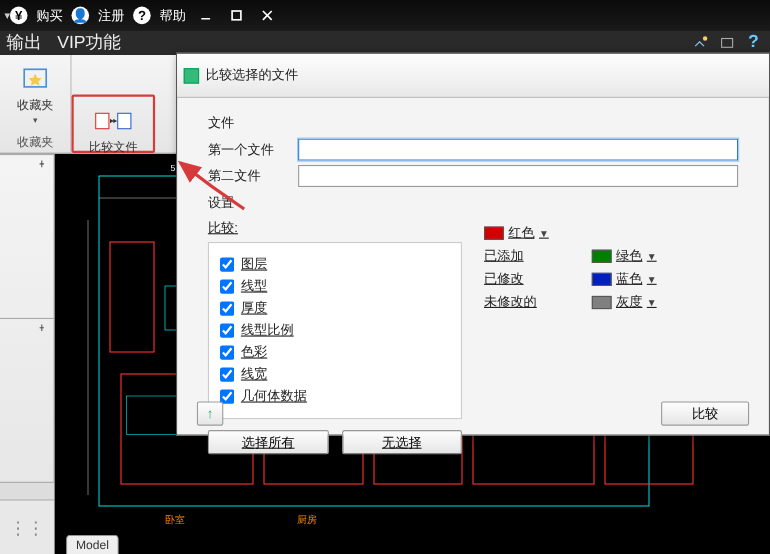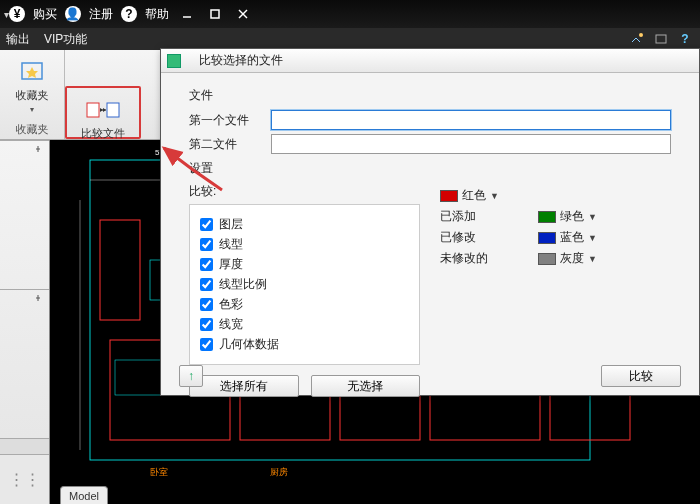--- a/index.html
+++ b/index.html
@@ -9,21 +9,21 @@
   .titlebar { height: 28px; background: linear-gradient(#0a0a0a,#1a1a1a); display: flex; align-items: center; color: #fff; font-size: 13px; padding: 0 4px; }
   .titlebar .left { display:flex; gap:6px; align-items:center; }
   .titlebar .center { flex:1; text-align:center; font-weight:bold; }
   .titlebar .right { display:flex; align-items:center; gap:8px; }
   .titlebar .right span { font-size:12px; }
   .circle-icon { width:16px; height:16px; background:#fff; border-radius:50%; display:inline-flex; align-items:center; justify-content:center; color:#000; font-size:11px; font-weight:bold; }
   .win-btn { width:20px; height:16px; display:inline-flex; align-items:center; justify-content:center; cursor:pointer; }
   .win-btn svg { stroke:#fff; fill:none; stroke-width:1.5; }
 
   
-  .menubar { height:22px; background:#2a2a2a; display:flex; align-items:center; color:#eee; font-size:12px; padding:0 6px; gap:14px; }
+  .menubar { height:22px; background:#2a2a2a; display:flex; align-items:center; color:#eee; font-size:16px; padding:0 6px; gap:14px; }
   .menubar .spacer { flex:1; }
   .menubar .icons { display:flex; gap:6px; align-items:center; }
   .menubar .icons div { width:18px; height:16px; display:flex; align-items:center; justify-content:center; }
 
   
   .ribbon { height:90px; background:linear-gradient(#f5f5f5,#e5e5e5); border-bottom:1px solid #aaa; display:flex; }
   .ribbon-group { border-right:1px solid #bbb; display:flex; flex-direction:column; align-items:center; justify-content:space-between; padding:4px 10px 2px; min-width:62px; }
   .ribbon-btn { display:flex; flex-direction:column; align-items:center; gap:2px; cursor:pointer; font-size:12px; color:#333; padding:4px; }
   .ribbon-btn .ic { width:36px; height:28px; display:flex; align-items:center; justify-content:center; }
   .ribbon-btn .cap { font-size:11px; }
@@ -38,30 +38,30 @@
   .leftpanel .scroll { height:16px; border-top:1px solid #aaa; background:#ddd; }
   .leftpanel .handle { height:50px; border-top:1px solid #aaa; background:#e8e8e8; display:flex; align-items:center; justify-content:center; }
 
   .canvas { position:absolute; left:50px; right:0; top:0; bottom:0; background:#000; }
   .canvas svg { width:100%; height:100%; }
 
   .modeltab { position:absolute; bottom:0; left:60px; height:18px; background:#eee; border:1px solid #888; border-bottom:none; padding:0 8px; font-size:11px; color:#333; display:flex; align-items:center; border-radius:4px 4px 0 0; }
 
   
   .dialog { position:absolute; left:160px; top:48px; width:540px; height:348px; background:#f4f4f4; border:1px solid #555; box-shadow:2px 2px 8px rgba(0,0,0,0.4); font-size:12px; color:#222; }
-  .dialog-title { height:24px; background:linear-gradient(#fefefe,#e8e8e8); border-bottom:1px solid #bbb; display:flex; align-items:center; padding:0 6px; gap:18px; }
+  .dialog-title { height:40px; background:linear-gradient(#fefefe,#e8e8e8); border-bottom:1px solid #bbb; display:flex; align-items:center; padding:0 6px; gap:6px; }
   .dialog-title .dicon { width:14px; height:14px; background:#3b7; border:1px solid #196; }
   .dialog-body { padding:8px 28px; }
   .dialog-body .section-title { margin:6px 0; font-size:12px; }
   .row { display:flex; align-items:center; gap:8px; margin:4px 0;justify-content:flex-end; }
   .row label.fl { width:74px; }
   .row input[type=text] { flex:1; border:1px solid #999; height:20px; padding:0 4px; background:#fff; }
   .row input.active { border:1px solid #2a7bd6; outline:1px solid #9ec9f0; }
 
-  .two-col { display:flex; gap:20px; margin-top:6px; }
+  .two-col { display:flex; gap:20px; margin-top:6px;text-decoration:underline; }
   .col-left { flex:1; }
   .col-right { flex:1; }
 
   .fieldset { border:1px solid #ccc; padding:8px 10px; background:#fff; }
   .checkline { display:flex; align-items:center; gap:6px; margin:3px 0; }
   .checkline input { margin:0; }
 
   .btnrow { display:flex; gap:12px; margin-top:10px; }
   .btn { flex:1; height:22px; border:1px solid #999; background:linear-gradient(#fdfdfd,#e6e6e6); cursor:pointer; font-size:12px; border-radius:2px; }
 

